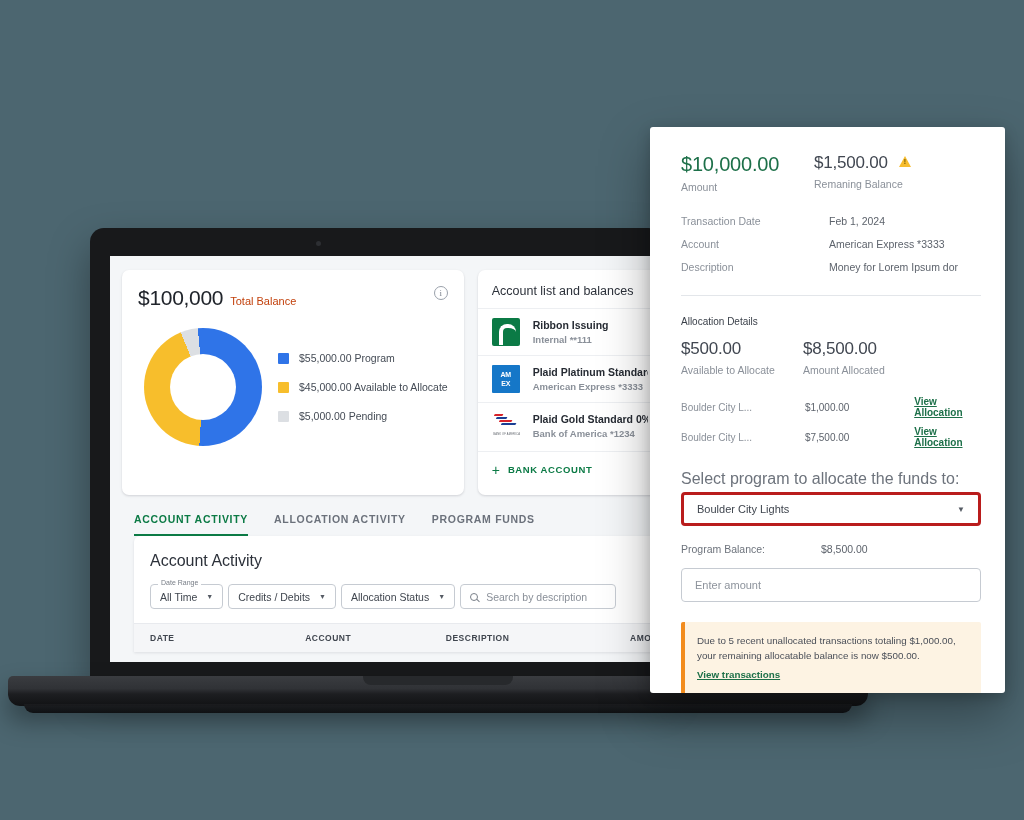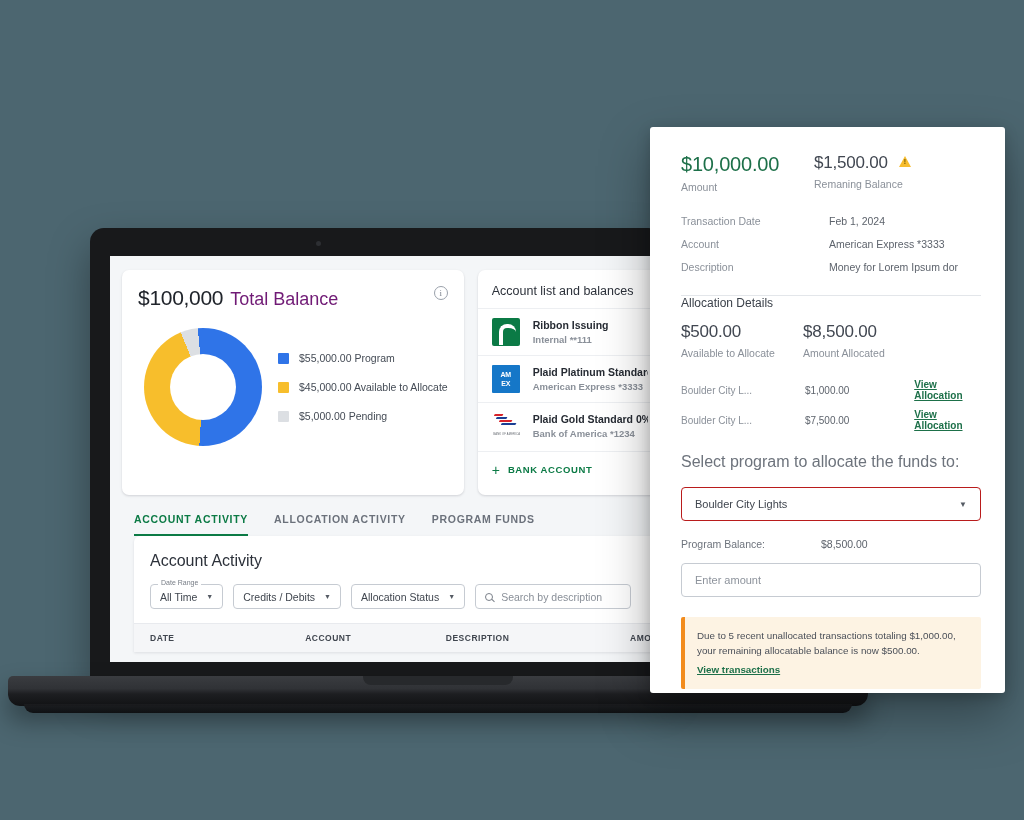--- a/index.html
+++ b/index.html
@@ -64,21 +64,21 @@
   .card {
     background: #fff;
     border-radius: 7px;
     box-shadow: 0 1px 3px rgba(16,24,40,.10), 0 1px 2px rgba(16,24,40,.06);
   }
 
   
   .balance-card { width: 350px; height: 225px; padding: 16px 16px 0 16px; position: relative; }
   .bal-head { display: flex; align-items: baseline; }
   .bal-amount { font-size: 21px; color: #20242b; letter-spacing: -.3px; }
-  .bal-label { font-size: 18px; color: #701a75; margin-left: 7px; }
+  .bal-label { font-size: 11px; color: #c2410c; margin-left: 7px; }
   .info-icon {
     position: absolute; right: 16px; top: 16px;
     width: 14px; height: 14px; border-radius: 50%;
     border: 1px solid #9aa1ab; color: #7b828d;
     font-size: 9px; line-height: 12px; text-align: center;
     font-family: "Liberation Serif", serif;
   }
   .donut-wrap { display: flex; align-items: center; margin-top: 18px; }
   .donut {
     width: 118px; height: 118px; border-radius: 50%; position: relative;
@@ -140,21 +140,21 @@
 
   
   .tabs { display: flex; gap: 26px; margin: 18px 0 0 12px; }
   .tab { font-size: 10.5px; letter-spacing: .7px; color: #6b717b; padding-bottom: 9px; font-weight: bold; }
   .tab.active { color: #0b7a45; border-bottom: 2.5px solid #0b7a45; }
 
   
   .activity-card { margin: 0 0 0 12px; width: 540px; background: #fff; border-radius: 6px 6px 0 0;
     box-shadow: 0 1px 3px rgba(16,24,40,.10); overflow: hidden; }
   .activity-title { font-size: 16px; color: #2c313a; padding: 16px 16px 0 16px; }
-  .filters { display: flex; align-items: center; gap: 10px; padding: 14px 16px 14px 16px; }
+  .filters { display: flex; align-items: center; gap: 5px; padding: 14px 16px 14px 16px; }
   .ctl {
     height: 25px; border: 1px solid #c6cbd2; border-radius: 4px;
     display: flex; align-items: center; padding: 0 9px;
     font-size: 10.5px; color: #3f454e; position: relative; background: #fff;
   }
   .ctl .caret { margin-left: 9px; font-size: 7px; color: #555b64; }
   .ctl-legend {
     position: absolute; top: -6px; left: 7px; background: #fff;
     padding: 0 3px; font-size: 7px; color: #777d86;
   }
@@ -185,31 +185,31 @@
     border-bottom: 11px solid #f7bd2e; position: relative;
   }
   .warn-tri::after { content: "!"; position: absolute; left: -1.5px; top: 2px; font-size: 7px; color: #6b5200; font-weight: bold; }
 
   .kv { display: flex; margin-top: 11px; }
   .kv .k { width: 148px; font-size: 10.5px; color: #8a9099; }
   .kv .v { font-size: 10.5px; color: #5d636c; }
 
   .divider { height: 1px; background: #e3e6ea; margin: 22px 0 0 0; }
 
-  .alloc-title { font-size: 12px; color: #3b414a; }
+  .alloc-title { font-size: 10px; color: #3b414a; margin-top: 20px; }
   .alloc-amts { display: flex; margin-top: 12px; }
   .alloc-amts .c1 { width: 122px; }
   .alloc-row { display: flex; align-items: center; margin-top: 8px; }
   .ar-name { width: 136px; font-size: 10px; color: #8a9099; }
   .ar-amt { width: 120px; font-size: 10px; color: #5d636c; }
   .ar-link { font-size: 10px; color: #1d7049; font-weight: bold; text-decoration: underline; }
 
   .field-label { font-size: 16px; color: #6d737c; margin-top: 22px; }
   .select {
-    margin-top: 16px; height: 34px; border: 1px solid #b91c1c; border-radius: 4px;
+    margin-top: 4px; height: 34px; border: 3px solid #b91c1c; border-radius: 4px;
     display: flex; align-items: center; justify-content: space-between;
     padding: 0 13px; font-size: 11px; color: #3f454e; background: #fff;
   }
   .select .caret { font-size: 8px; color: #555b64; }
   .pb-row { display: flex; margin-top: 17px; }
   .pb-k { width: 140px; font-size: 10.5px; color: #6d737c; }
   .pb-v { font-size: 10.5px; color: #5d636c; }
   .amount-input {
     margin-top: 13px; height: 34px; border: 1px solid #c6cbd2; border-radius: 4px;
     display: flex; align-items: center; padding: 0 13px;

